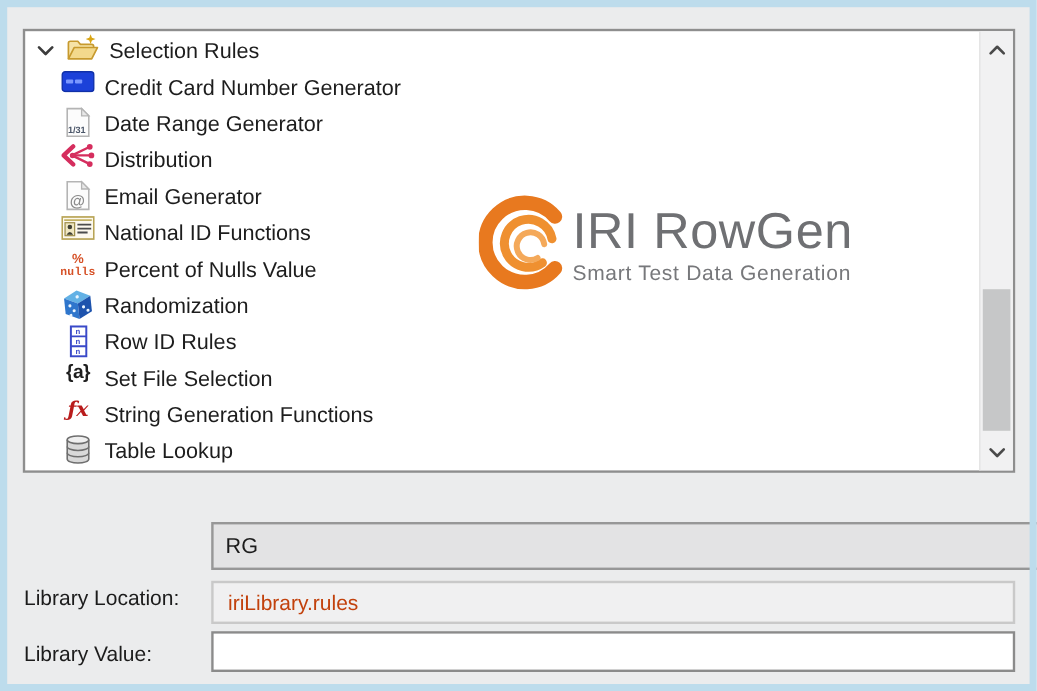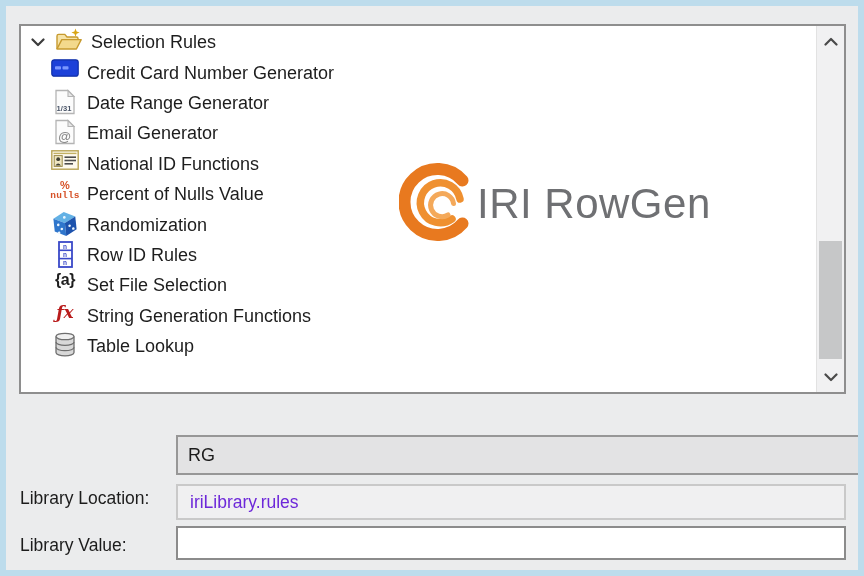--- a/index.html
+++ b/index.html
@@ -64,40 +64,41 @@
     display:flex; align-items:center; justify-content:space-between;
     padding:0 14px 0 10px; cursor:default;
   }
   .combo-value { font-size:18px; color:#1c1c1c; }
   .txt {
     position:absolute; left:176px; font-family:"Liberation Sans", sans-serif;
     font-size:17.5px; outline:none;
   }
   .txt.disabled {
     top:484px; width:670px; height:33px;
-    background:#f0f0f1; border:2px solid #c9c9c9; color:#6d28d9; padding:16px 12px;
+    background:#f0f0f1; border:2px solid #c9c9c9; color:#c2410c; padding:16px 12px;
   }
   .txt.rule {
     top:526px; width:670px; height:34px;
     background:#ffffff; border:2px solid #8b8b8b; color:#1c1c1c; padding:0 10px;
   }
 </style>
 </head>
 <body>
 
 <div class="panel">
 
   <div class="watermark">
     <svg width="78" height="96" viewBox="0 0 78 96">
       <path d="M63.5 67.5 A33 33 0 1 1 63.5 24.5" fill="none" stroke="#e8791f" stroke-width="12" stroke-linecap="round"></path>
       <path d="M53 63 A20 20 0 1 1 61 43" fill="none" stroke="#ef9030" stroke-width="7.5" stroke-linecap="round"></path>
       <path d="M49 59 A11.5 11.5 0 1 1 54.5 47.5" fill="none" stroke="#f4a95a" stroke-width="5" stroke-linecap="round"></path>
     </svg>
     <div>
       <div class="wm-title">IRI RowGen</div>
+      <div class="wm-sub">Smart Test Data Generation</div>
     </div>
   </div>
 
   <ul class="tree">
 
     <li class="root">
       <span class="twistie">
         <svg width="14" height="9" viewBox="0 0 14 9">
             <path d="M1.5 1.5 L7 7 L12.5 1.5" fill="none" stroke="#3c3c3c" stroke-width="2.2" stroke-linecap="round" stroke-linejoin="round"></path>
           </svg>
@@ -127,20 +128,37 @@
       <span class="icon-box">
         <svg width="22" height="26" viewBox="0 0 22 26">
           <path d="M2 1.5 h12 l6 6 V24.5 H2 Z" fill="#fcfcfc" stroke="#b4b4b4" stroke-width="1.3"></path>
           <path d="M14 1.5 v6 h6 Z" fill="#e8e8e8" stroke="#b4b4b4" stroke-width="1.1"></path>
           <text x="2.6" y="21.5" font-size="7.6" font-weight="bold" fill="#4a5568">1/31</text>
         </svg>
       </span>
       <span class="tree-label">Date Range Generator</span>
     </li>
 
+    <li class="child">
+      <span class="icon-box">
+        <svg width="28" height="21" viewBox="0 0 28 21">
+          <g stroke="#d52e5e" fill="none" stroke-width="2" stroke-linecap="round">
+            <line x1="9" y1="10.5" x2="23.5" y2="3.5"></line>
+            <line x1="9" y1="10.5" x2="25" y2="10.5"></line>
+            <line x1="9" y1="10.5" x2="23.5" y2="17.5"></line>
+          </g>
+          <polyline points="10,3 2,10.5 10,18" fill="none" stroke="#d52e5e" stroke-width="3.6" stroke-linecap="round" stroke-linejoin="round"></polyline>
+          <circle cx="9.5" cy="10.5" r="2.3" fill="#d52e5e"></circle>
+          <circle cx="23.8" cy="3.3" r="2.4" fill="#d52e5e"></circle>
+          <circle cx="25.2" cy="10.5" r="2.4" fill="#d52e5e"></circle>
+          <circle cx="23.8" cy="17.7" r="2.4" fill="#d52e5e"></circle>
+        </svg>
+      </span>
+      <span class="tree-label">Distribution</span>
+    </li>
 
     <li class="child">
       <span class="icon-box">
         <svg width="22" height="26" viewBox="0 0 22 26">
           <path d="M2 1.5 h12 l6 6 V24.5 H2 Z" fill="#fcfcfc" stroke="#b4b4b4" stroke-width="1.3"></path>
           <path d="M14 1.5 v6 h6 Z" fill="#e8e8e8" stroke="#b4b4b4" stroke-width="1.1"></path>
           <text x="4.2" y="21.5" font-size="13" font-weight="bold" fill="#8b8b8b">@</text>
         </svg>
       </span>
       <span class="tree-label">Email Generator</span>

